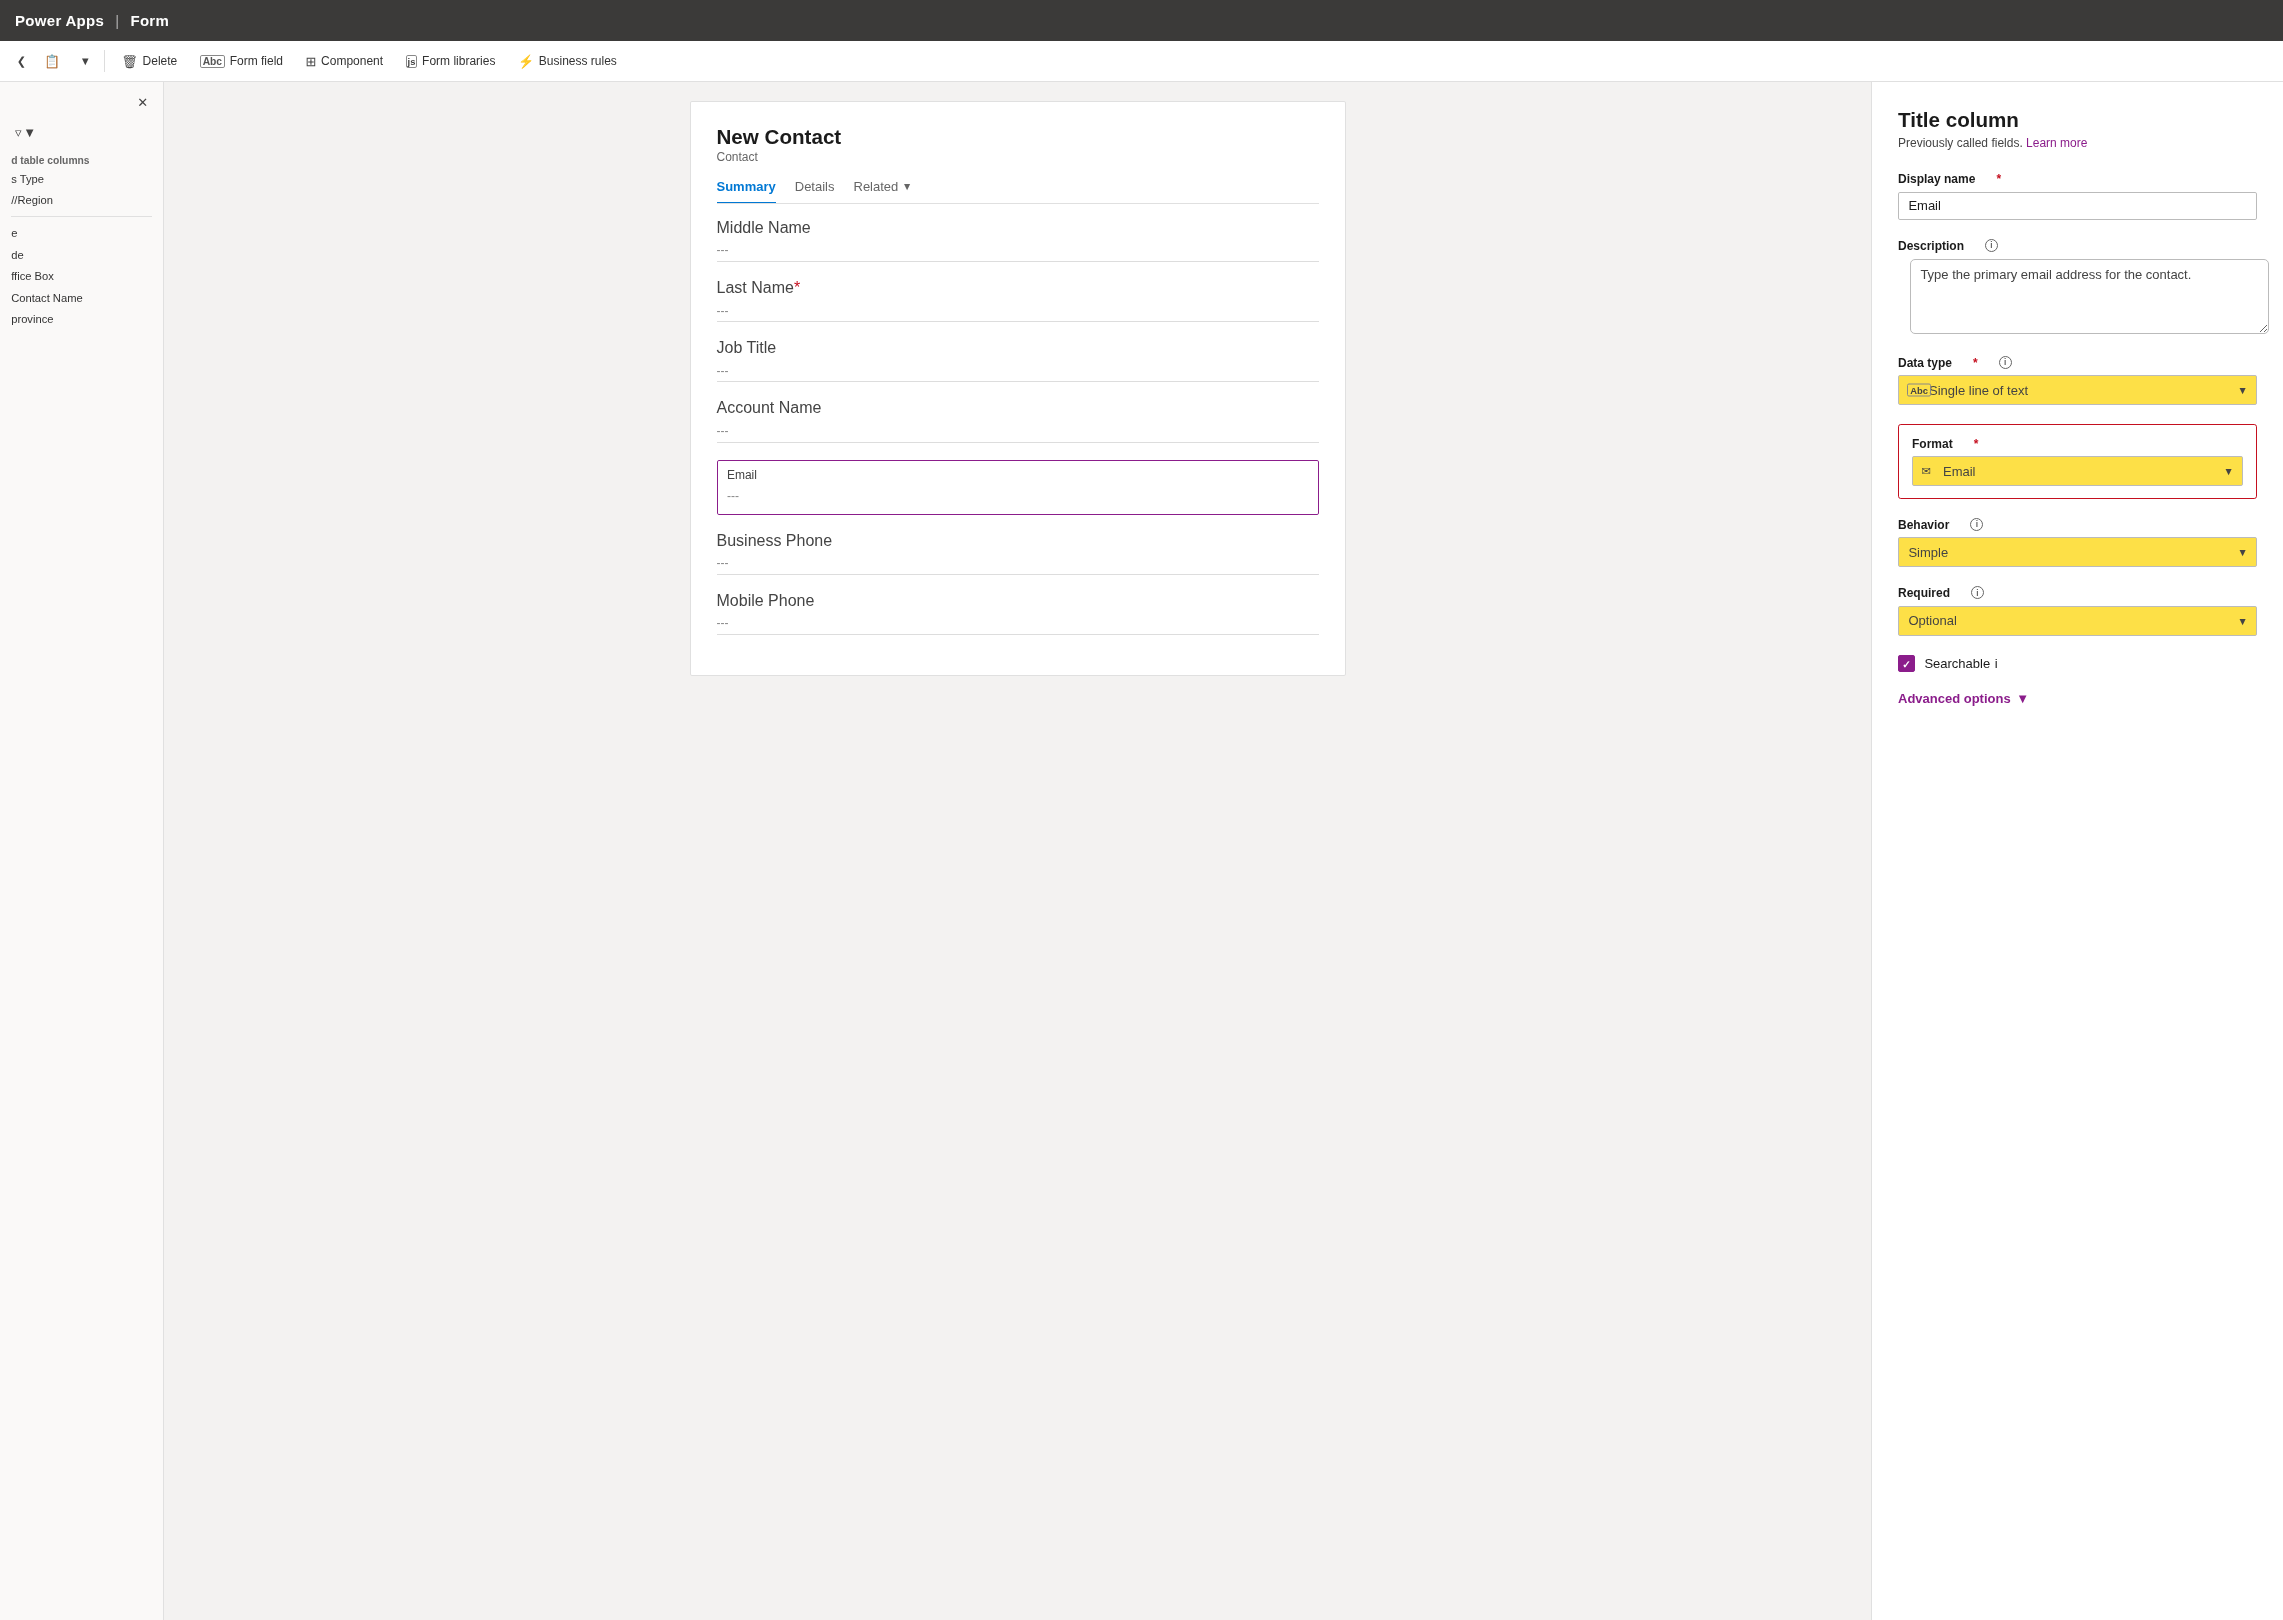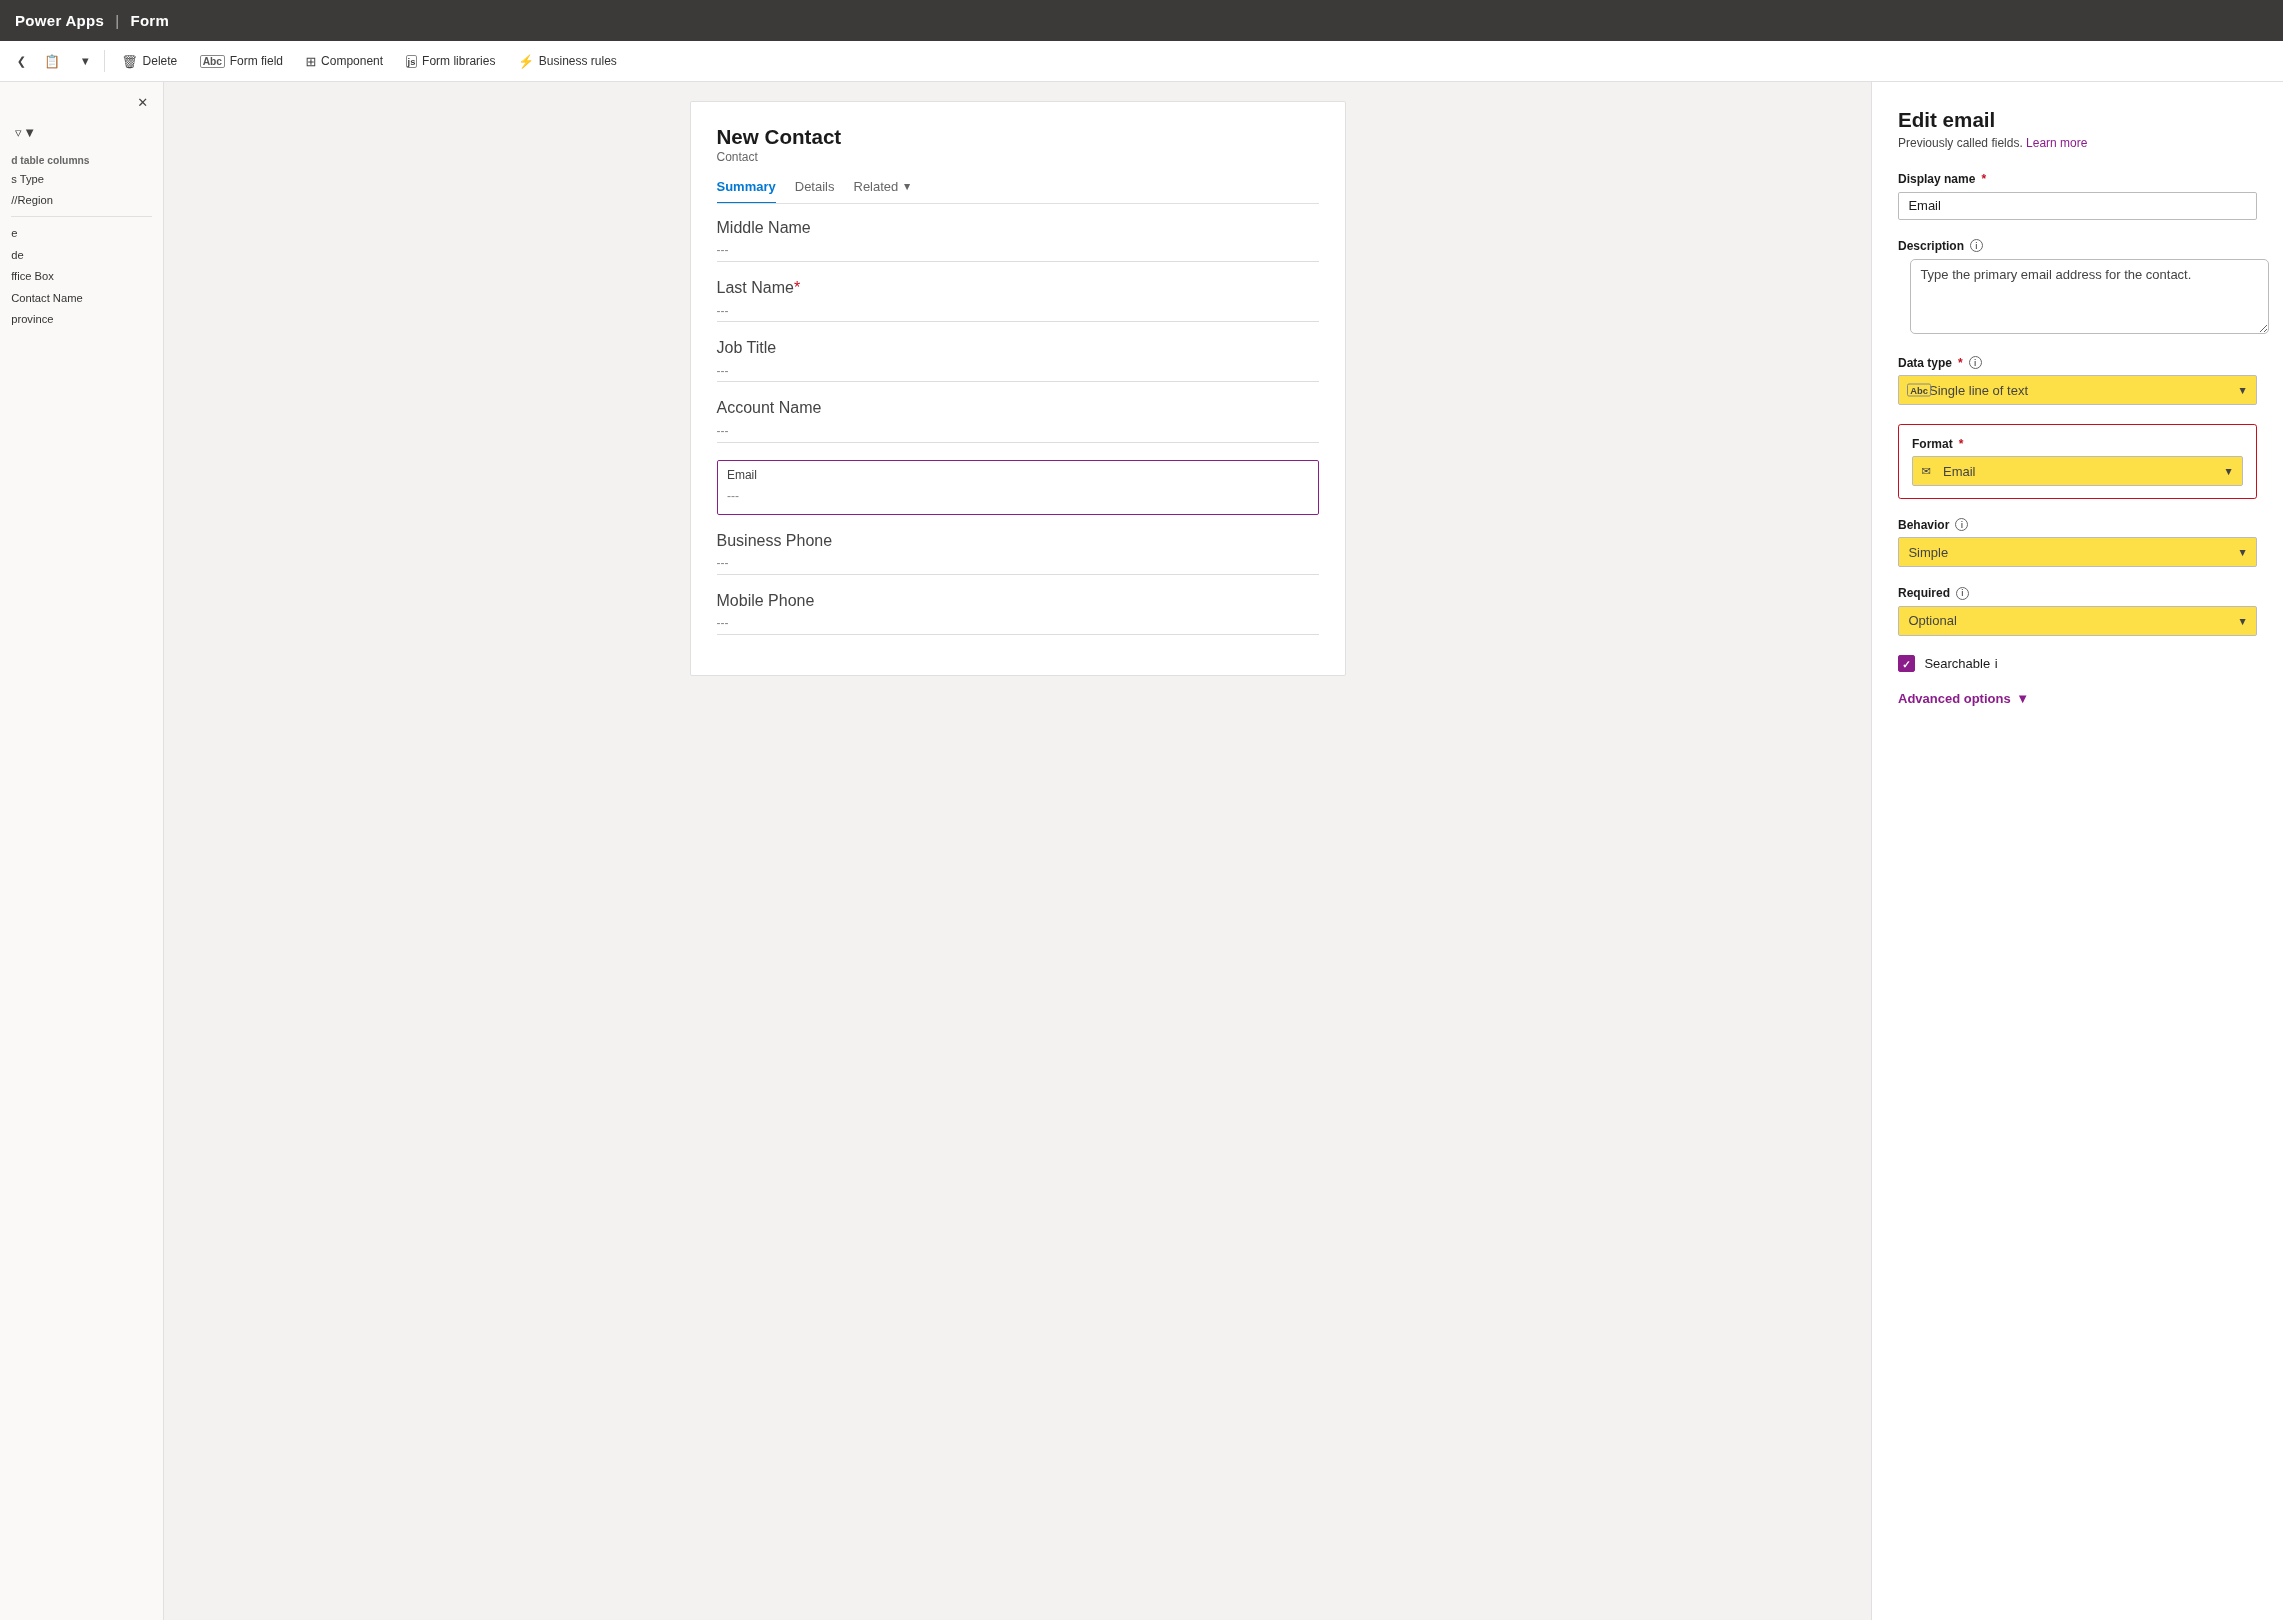--- a/index.html
+++ b/index.html
@@ -235,22 +235,22 @@
 
     .field-section {
       margin-bottom: 19px;
     }
     .field-section-label {
       font-size: 12px;
       font-weight: 600;
       color: #1b1b1b;
       margin-bottom: 5.6px;
       display: flex;
-      align-items: center;
-      gap: 6px;
+      align-items: flex-start;
+      gap: 21px;
     }
     .field-section-label .req { color: #c50f1f; }
     .field-section-label .info-icon {
       display: inline-flex;
       align-items: center;
       justify-content: center;
       width: 13px;
       height: 13px;
       border: 1.4px solid #666;
       border-radius: 50%;
@@ -496,21 +496,21 @@
         <div class="field-group">
           <div class="field-label">Mobile Phone</div>
           <div class="field-value">---</div>
         </div>
 
       </div>
     </div>
   </div>
 
   <div class="right-panel">
-    <div class="panel-title">Edit email</div>
+    <div class="panel-title">Title column</div>
     <div class="panel-subtitle">
       <span>Previously called fields.</span>
       <a href="#">Learn more</a>
     </div>
 
     <div class="field-section">
       <div class="field-section-label">
         <span>Display name</span>
         <span class="req"> *</span>
       </div>

